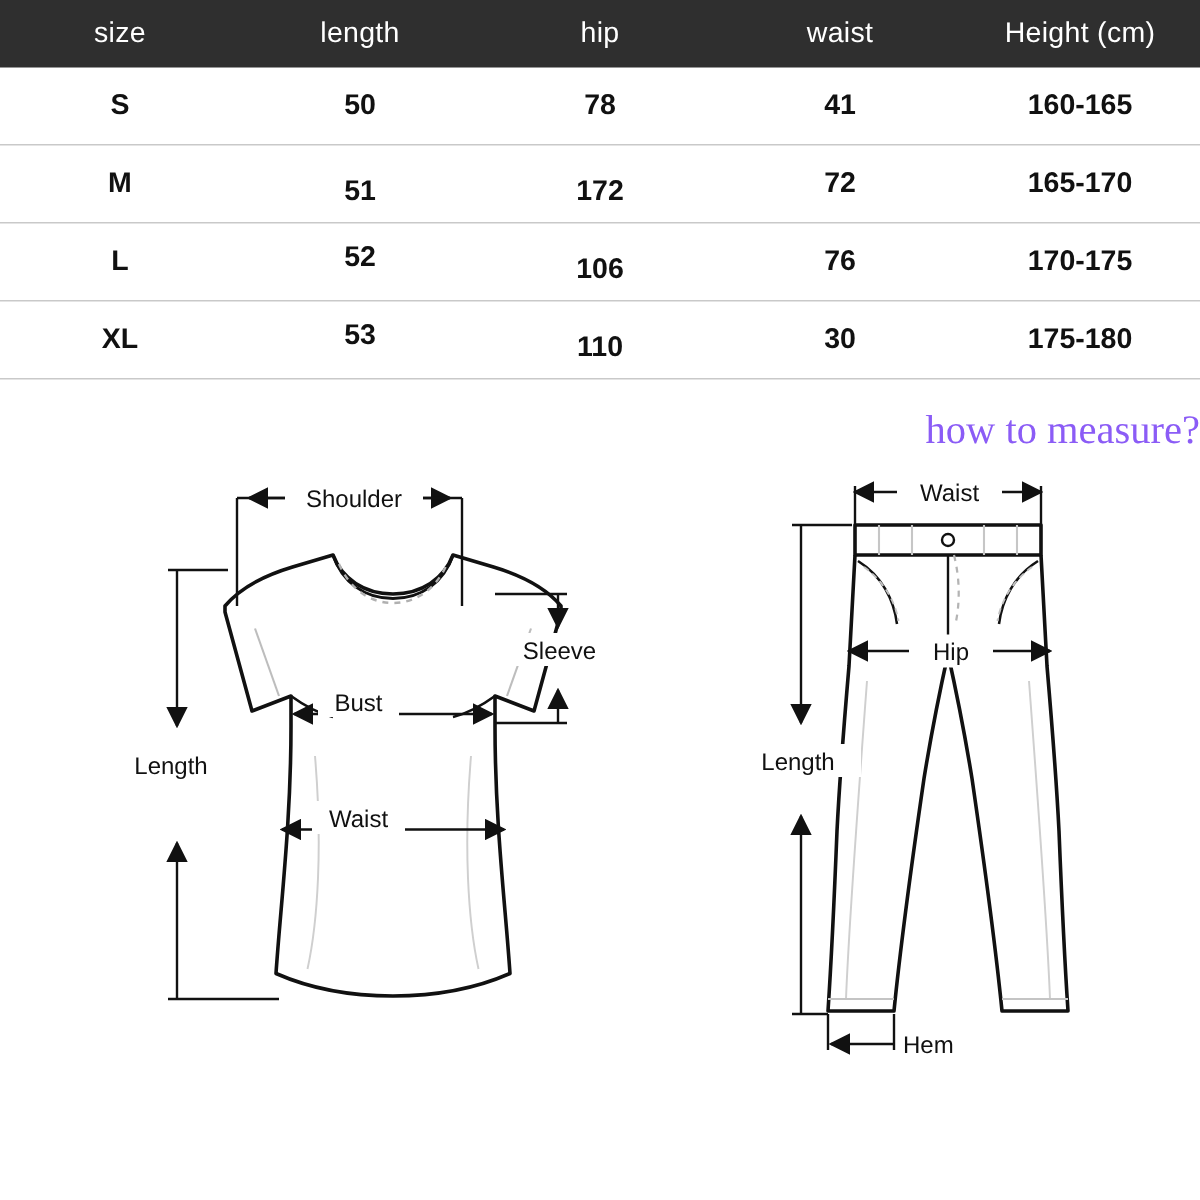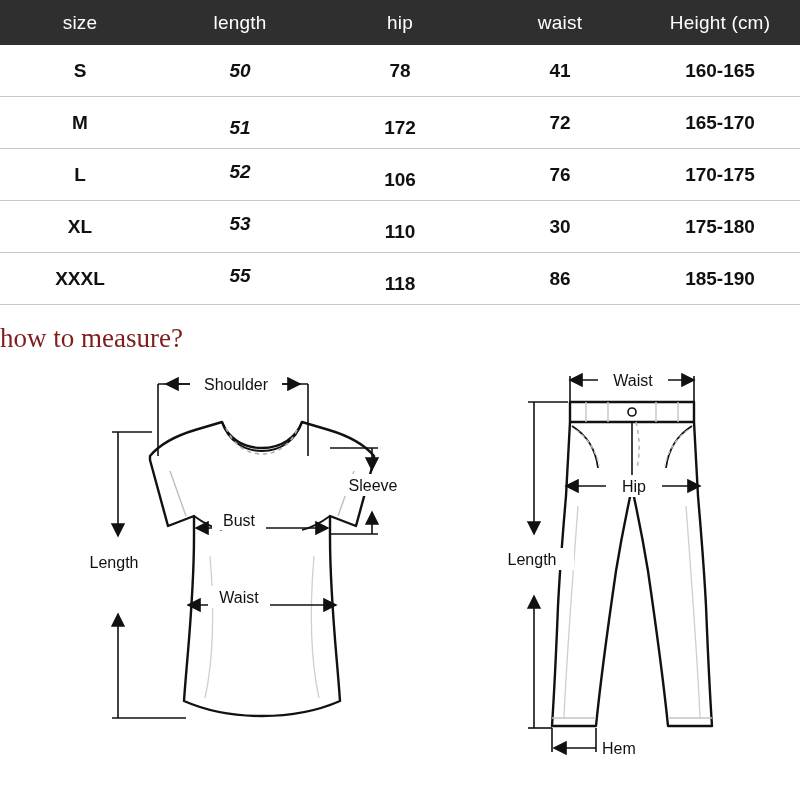--- a/index.html
+++ b/index.html
@@ -43,33 +43,33 @@
     font-size: 19px;
     font-weight: bold;
     color: #111;
     border-bottom: 1px solid #c9c9c9;
   }
   table.size-table tr.row-last td {
     border-bottom: 1px solid #c9c9c9;
   }
   
   td.c0 { width: 140px; }
-  td.c1 { width: 170px; font-style: italic; }
+  td.c1 { width: 170px; }
   td.c2 { width: 160px; }
   td.c3 { width: 160px; }
   td.c4 { width: 170px; }
   .nudge-down { position: relative; top: 5px; }
   .nudge-up { position: relative; top: -3px; }
 
   
   .htm-title {
-    text-align: left;
+    text-align: right;
     font-family: "Liberation Serif", serif;
     font-size: 27px;
-    color: #7f1d1d;
+    color: #8b5cf6;
     margin-top: 18px;
     margin-bottom: 2px;
   }
 
   .diagram-wrap {
     position: relative;
     width: 800px;
     height: 420px;
   }
   .diagram-wrap svg {
@@ -119,27 +119,20 @@
         <td class="c2 nudge-down">106</td>
         <td class="c3">76</td>
         <td class="c4">170-175</td>
       </tr>
       <tr>
         <td class="c0">XL</td>
         <td class="c1 nudge-up">53</td>
         <td class="c2 nudge-down">110</td>
         <td class="c3">30</td>
         <td class="c4">175-180</td>
-      </tr>
-      <tr class="row-last">
-        <td class="c0">XXXL</td>
-        <td class="c1 nudge-up">55</td>
-        <td class="c2 nudge-down">118</td>
-        <td class="c3">86</td>
-        <td class="c4">185-190</td>
       </tr>
     </tbody>
   </table>
 
   <div class="htm-title">how to measure?</div>
 
   <div class="diagram-wrap">
     <svg width="800" height="420" viewBox="0 0 800 420" xmlns="http://www.w3.org/2000/svg">
       <defs>
         <marker id="arr" markerWidth="9" markerHeight="9" refX="8" refY="4.5" orient="auto">

